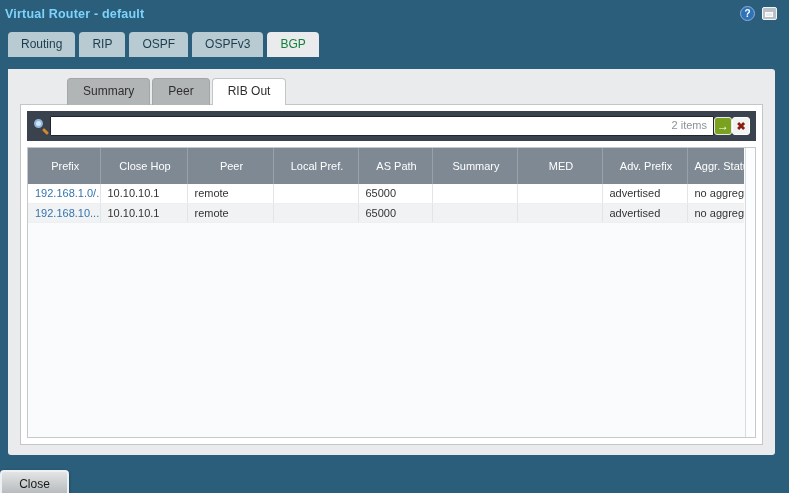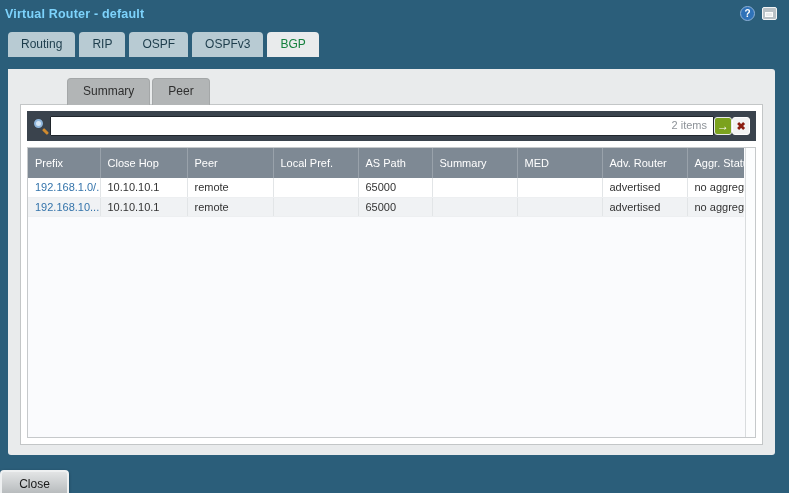--- a/index.html
+++ b/index.html
@@ -56,21 +56,21 @@
   .search{width:100%;height:100%;border:1px solid #20262c;padding:0 54px 0 5px;font-size:11px;
     font-family:inherit;outline:none;border-radius:1px;}
   .count{position:absolute;right:7px;top:3px;color:#8d9298;font-size:11px;pointer-events:none;}
   .tbtn{width:18px;height:18px;flex:0 0 18px;border-radius:3px;display:flex;align-items:center;
     justify-content:center;padding:0;cursor:pointer;line-height:1;}
   .go{background:var(--arrow-green);border:1px solid #e8eaeb;color:#fff;font-weight:bold;font-size:12px;}
   .clear{background:#f2f3f3;border:1px solid #fff;color:var(--x-red);font-weight:bold;font-size:11px;}
   
   .tablewrap{margin-top:6px;flex:1;border:1px solid #c6c9cb;background:#fafbfd;position:relative;overflow:hidden;}
   table{border-collapse:collapse;table-layout:fixed;width:calc(100% - 11px);font-size:11px;}
-  thead th{background:var(--header-bg);color:#fff;font-weight:normal;text-align:left;height:30px;
+  thead th{background:var(--header-bg);color:#fff;font-weight:normal;text-align:center;height:36px;
     padding:0 4px 0 7px;border-left:1px solid #99a2ab;white-space:nowrap;overflow:hidden;cursor:pointer;}
   thead th:first-child{border-left:none;}
   tbody td{height:19px;padding:0 4px 0 7px;border-right:1px solid #e2e5e7;border-bottom:1px solid #edeff1;
     color:#333;background:#fff;white-space:nowrap;overflow:hidden;}
   tbody tr:nth-child(even) td{background:#f0f2f4;}
   tbody td:last-child{border-right:none;}
   td.link{color:var(--link);cursor:pointer;}
   .vtrack{position:absolute;top:0;right:0;width:10px;height:100%;background:#fcfdfe;border-left:1px solid #d9dcde;}
   
   .footer{height:50px;display:flex;justify-content:flex-start;align-items:flex-start;padding:15px 15px 0 0;}
@@ -98,20 +98,21 @@
       <span class="ptab">RIP</span>
       <span class="ptab">OSPF</span>
       <span class="ptab">OSPFv3</span>
       <span class="ptab active">BGP</span>
     </div>
 
   <div class="panel">
     <div class="stabs" id="secondary-tabs">
         <span class="stab">Summary</span>
         <span class="stab">Peer</span>
+        <span class="stab active">RIB Out</span>
       </div>
 
     <div class="card">
       <div class="toolbar">
         <span class="mag">
           <span class="mag-glass"></span>
           <span class="mag-handle"></span>
         </span>
         <span class="searchwrap">
           <input class="search" value="" style="">
@@ -140,21 +141,21 @@
           </colgroup>
           <thead>
               <tr id="thead-row">
                 <th>Prefix</th>
                 <th>Close Hop</th>
                 <th>Peer</th>
                 <th>Local Pref.</th>
                 <th>AS Path</th>
                 <th>Summary</th>
                 <th>MED</th>
-                <th>Adv. Router</th>
+                <th>Adv. Prefix</th>
                 <th>Aggr. Status</th>
               </tr>
             </thead>
           <tbody id="tbody">
               <tr>
                 <td class="link">192.168.1.0/...</td>
                 <td>10.10.10.1</td>
                 <td>remote</td>
                 <td></td>
                 <td>65000</td>

